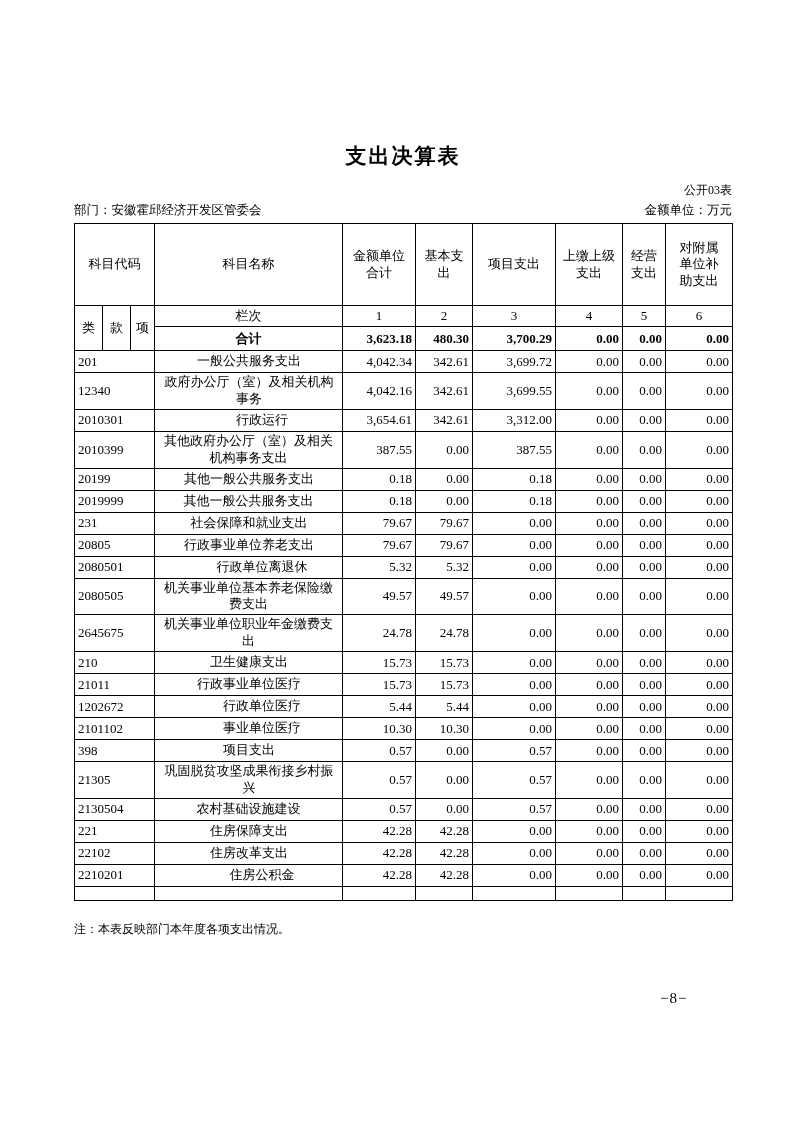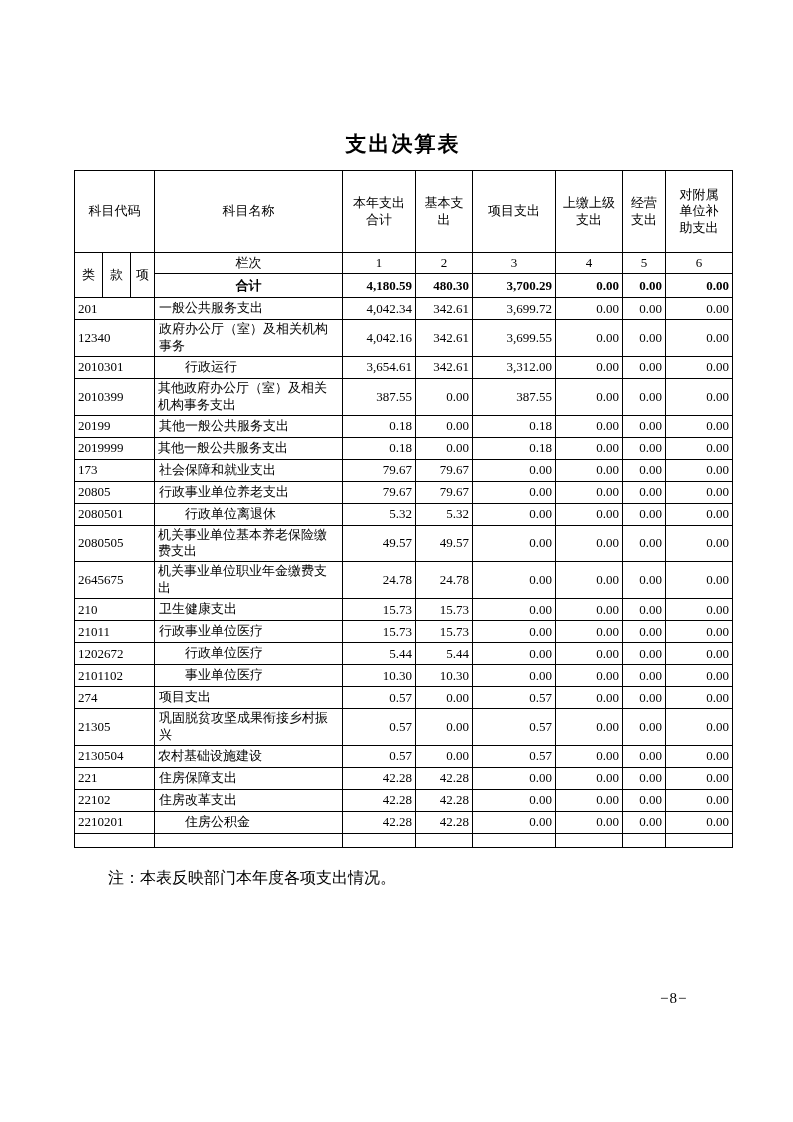--- a/index.html
+++ b/index.html
@@ -3,21 +3,21 @@
 <meta charset="utf-8">
 <style>
   * { margin: 0; padding: 0; box-sizing: border-box; }
   html, body { background: #ffffff; }
   body {
     width: 793px; height: 1122px;
     font-family: "Liberation Serif", "DejaVu Serif", serif;
     color: #000;
   }
   .sheet { position: relative; width: 793px; height: 1122px; background: #fff; overflow: hidden; }
-  .content { position: absolute; left: 74px; top: 130px; width: 658px; }
+  .content { position: absolute; left: 74px; top: 142px; width: 658px; }
 
   .title {
     text-align: center;
     font-family: "Liberation Sans", "DejaVu Sans", sans-serif;
     font-weight: bold;
     font-size: 21px;
     letter-spacing: 2px;
     margin-bottom: 12px;
   }
   .form-code { text-align: right; font-size: 12px; margin-bottom: 3px; }
@@ -36,63 +36,68 @@
     vertical-align: middle;
     overflow: hidden;
   }
   thead th { text-align: center; white-space: pre-line; line-height: 1.25; }
   tr.h-row1 { height: 82px; }
   tr.h-row2 { height: 20px; }
   tr.h-row3 { height: 24px; }
   tr.h-row3 td { font-weight: bold; }
   .center { text-align: center; }
   td.code { text-align: left; padding-left: 4px; }
-  td.name { text-align: left; line-height: 1.3; margin-top: 12px; }
+  td.name { text-align: center; line-height: 1.3; margin-top: 12px; }
   td.name.indent0 { padding-left: 4px; }
   td.name.indent1 { }
   td.name.indent2 { padding-left: 30px; }
   td.num { text-align: right; padding-right: 5px; }
   tbody tr { height: 22px; }
   tbody tr.empty-row { height: 14px; }
 
-  .note { font-size: 16px; margin-top: 20px; margin-left: 34px; }
+  .note { font-size: 12px; margin-top: 20px; }
   .page-num {
     position: absolute;
     left: 660px; top: 990px;
     font-size: 15px;
     letter-spacing: 1px;
   }
 </style>
 </head>
 <body>
 
 <div class="sheet">
   <div class="content">
 
     <div class="title">支出决算表</div>
-
+    <div class="form-code">公开03表</div>
+
+    <div class="meta-row">
+      <span>部门：安徽霍邱经济开发区管委会</span>
+      <span>金额单位：万元</span>
+    </div>
 
     <table class="fin">
       <colgroup>
         <col style="width:28px">
           <col style="width:28px">
           <col style="width:24px">
         <col style="width:188px">
         <col style="width:73px">
           <col style="width:57px">
           <col style="width:83px">
         <col style="width:67px">
           <col style="width:43px">
           <col style="width:67px">
       </colgroup>
       <thead>
         <tr class="h-row1">
           <th colspan="3">科目代码</th>
           <th>科目名称</th>
-          <th>本年支出
+          <th>金额单位
 合计</th>
           <th>基本支
 出</th>
           <th>项目支出</th>
           <th>上缴上级
 支出</th>
           <th>经营
 支出</th>
           <th>对附属
 单位补
@@ -105,21 +110,21 @@
           <td class="center">栏次</td>
           <td class="center">1</td>
           <td class="center">2</td>
           <td class="center">3</td>
           <td class="center">4</td>
           <td class="center">5</td>
           <td class="center">6</td>
         </tr>
         <tr class="h-row3">
           <td class="center">合计</td>
-          <td class="num">4,180.59</td>
+          <td class="num">3,623.18</td>
           <td class="num">480.30</td>
           <td class="num">3,700.29</td>
           <td class="num">0.00</td>
           <td class="num">0.00</td>
           <td class="num">0.00</td>
         </tr>
       </thead>
       <tbody>
           <tr>
             <td colspan="3" class="code">201</td>
@@ -175,21 +180,21 @@
             <td colspan="3" class="code">2019999</td>
             <td class="name indent1">其他一般公共服务支出</td>
             <td class="num">0.18</td>
             <td class="num">0.00</td>
             <td class="num">0.18</td>
             <td class="num">0.00</td>
             <td class="num">0.00</td>
             <td class="num">0.00</td>
           </tr>
           <tr>
-            <td colspan="3" class="code">173</td>
+            <td colspan="3" class="code">231</td>
             <td class="name indent0">社会保障和就业支出</td>
             <td class="num">79.67</td>
             <td class="num">79.67</td>
             <td class="num">0.00</td>
             <td class="num">0.00</td>
             <td class="num">0.00</td>
             <td class="num">0.00</td>
           </tr>
           <tr>
             <td colspan="3" class="code">20805</td>
@@ -265,21 +270,21 @@
             <td colspan="3" class="code">2101102</td>
             <td class="name indent2">事业单位医疗</td>
             <td class="num">10.30</td>
             <td class="num">10.30</td>
             <td class="num">0.00</td>
             <td class="num">0.00</td>
             <td class="num">0.00</td>
             <td class="num">0.00</td>
           </tr>
           <tr>
-            <td colspan="3" class="code">274</td>
+            <td colspan="3" class="code">398</td>
             <td class="name indent0">项目支出</td>
             <td class="num">0.57</td>
             <td class="num">0.00</td>
             <td class="num">0.57</td>
             <td class="num">0.00</td>
             <td class="num">0.00</td>
             <td class="num">0.00</td>
           </tr>
           <tr>
             <td colspan="3" class="code">21305</td>

